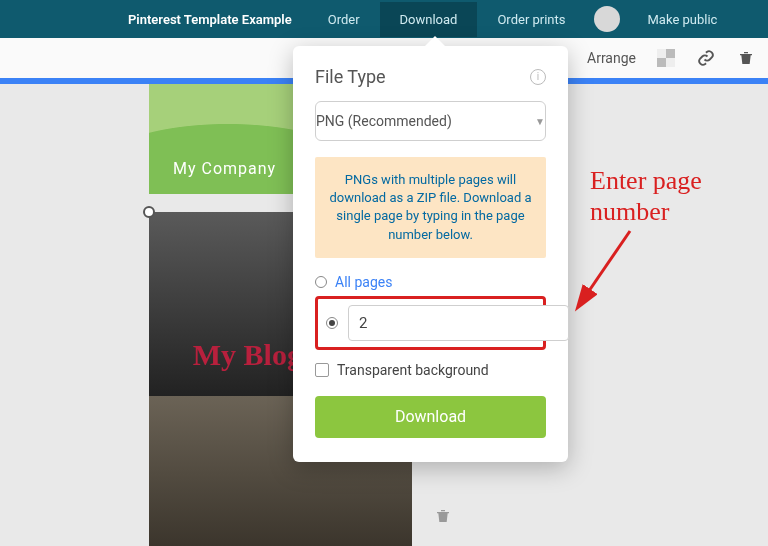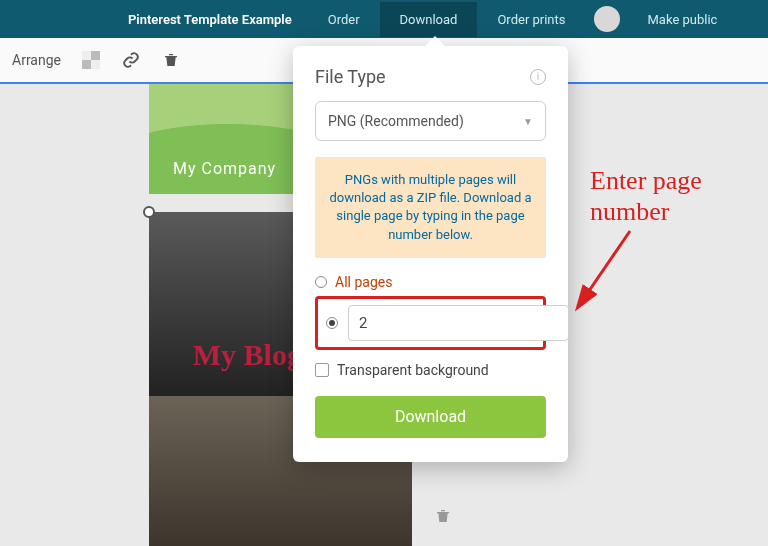--- a/index.html
+++ b/index.html
@@ -4,21 +4,21 @@
 <style>
   * { box-sizing: border-box; margin: 0; padding: 0; font-family: -apple-system, BlinkMacSystemFont, "Segoe UI", Roboto, sans-serif; }
   body { width: 768px; height: 546px; overflow: hidden; background: #e9e9e9; position: relative; }
 
   .topbar { height: 38px; background: #0f5a6e; display: flex; align-items: center; color: #fff; font-size: 13px; padding: 0 8px; }
   .doc-title { font-weight: 600; margin-left: 120px; margin-right: 16px; white-space: nowrap; }
   .top-btn { padding: 10px 20px; color: #cfeaf0; cursor: pointer; position: relative; }
   .top-btn.active { background: #0a4656; }
   .avatar-circle { width: 26px; height: 26px; border-radius: 50%; background: #d8d8d8; margin: 0 8px; }
 
-  .subbar { height: 46px; background: #fafafa; border-bottom: 2px solid #3b82f6; display: flex; align-items: center; padding: 0 12px; gap: 20px; color: #555; font-size: 14px; }
+  .subbar { height: 46px; background: #fafafa; border-bottom: 6px solid #3b82f6; display: flex; align-items: center; justify-content: flex-end; padding: 0 12px; gap: 20px; color: #555; font-size: 14px; }
   .sub-icon { width: 20px; height: 20px; display: inline-flex; align-items: center; justify-content: center; color: #666; }
 
   .canvas-wrap { position: relative; width: 100%; height: calc(100% - 88px); background: #e9e9e9; }
   .thumb1 { position: absolute; left: 149px; top: 0; width: 263px; height: 110px; background: linear-gradient(#a6d07a 0 45%, #7fbf55 45% 100%); display: flex; align-items: flex-end; padding: 12px 8px 16px 24px; color: #fff; font-size: 16px; letter-spacing: 1px; }
   .thumb1::before { content:""; position:absolute; left:0; right:0; top:18px; height:52px;
     background: radial-gradient(ellipse 250px 80px at 30% 120%, #7fbf55 50%, transparent 51%),
                 radial-gradient(ellipse 220px 90px at 80% 150%, #6bb147 50%, transparent 51%); }
   .thumb1 span { position: relative; z-index: 1; }
 
   .thumb2 { position: absolute; left: 149px; top: 128px; width: 263px; height: 335px; background: #1c1d1e; display:flex; align-items:center; justify-content:center; }
@@ -26,24 +26,24 @@
   .thumb2 .floor { position:absolute; bottom:0; left:0; right:0; height:45%; background: linear-gradient(#6b6356,#3b352c); }
   .thumb2 .title { position: relative; color:#b8203d; font-family: Georgia, "Times New Roman", serif; font-weight: 700; font-size: 30px; text-align:center; line-height:1.3; padding: 0 30px; margin-top:-50px; }
   .thumb2 .handle { position:absolute; left:-6px; top:-6px; width:12px; height:12px; border-radius:50%; background:#fff; border:2px solid #555; }
 
   .page-trash { position:absolute; left:435px; top:423px; color:#888; }
 
   .popover { position:absolute; left:293px; top:46px; width:275px; background:#fff; border-radius:6px; box-shadow:0 6px 24px rgba(0,0,0,0.25); padding:20px 22px 24px; }
   .popover::before { content:""; position:absolute; top:-10px; left:132px; border:10px solid transparent; border-bottom-color:#fff; border-top:none; }
   .popover h3 { font-weight: 400; color:#555; font-size:18px; margin-bottom:14px; display:flex; align-items:center; justify-content:space-between; }
   .info-icon { width:16px; height:16px; border:1px solid #bbb; border-radius:50%; display:inline-flex; align-items:center; justify-content:center; font-size:10px; color:#bbb; }
-  .select { width:100%; height:40px; border:1px solid #cfcfcf; border-radius:6px; display:flex; align-items:center; padding:0 12px; color:#555; font-size:14px; justify-content:space-between; margin-bottom:16px; cursor:pointer; }
+  .select { width:100%; height:40px; border:1px solid #cfcfcf; border-radius:6px; display:flex; align-items:center; padding:0 0; color:#555; font-size:14px; justify-content:space-between; margin-bottom:16px; cursor:pointer; }
   .select .chev { color:#999; font-size:10px; }
   .notice { background:#fde5c4; color:#0369a1; font-size:13px; text-align:center; padding:14px 14px; border-radius:2px; margin-bottom:16px; line-height:1.4; }
-  .radio-row { display:flex; align-items:center; gap:8px; font-size:14px; color:#c2410c; margin-bottom:6px; }
+  .radio-row { display:flex; align-items:center; gap:8px; font-size:14px; color:#3b82f6; margin-bottom:6px; }
   .radio { width:12px; height:12px; border:1px solid #888; border-radius:50%; display:inline-block; position:relative; }
   .radio.checked::after { content:""; position:absolute; left:2px; top:2px; width:6px; height:6px; border-radius:50%; background:#444; }
   .page-input-wrap { border:3px solid #d92020; border-radius:4px; padding:6px 8px; margin-top:2px; margin-bottom:12px; display:flex; align-items:center; gap:10px; }
   .page-input-wrap .radio { flex-shrink:0; }
   .page-input { flex:1; height:36px; border:1px solid #cfcfcf; border-radius:4px; padding:0 10px; font-size:15px; color:#444; }
   .chk-row { display:flex; align-items:center; gap:8px; font-size:14px; color:#444; margin-bottom:18px; }
   .chk { width:14px; height:14px; border:1px solid #999; border-radius:2px; display:inline-block; }
   .dl-btn { width:100%; height:42px; background:#8cc63f; color:#fff; border:none; border-radius:4px; font-size:16px; cursor:pointer; }
 
   .annot { position:absolute; left:590px; top:165px; color:#d92020; font-family: Georgia, "Times New Roman", serif; font-size:26px; line-height:1.2; text-align:left; }

